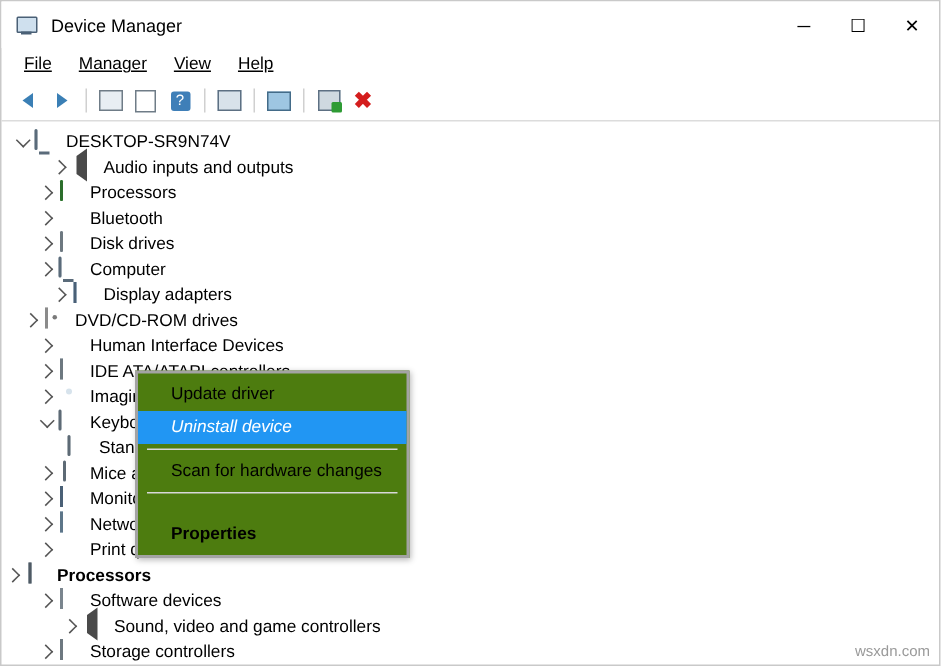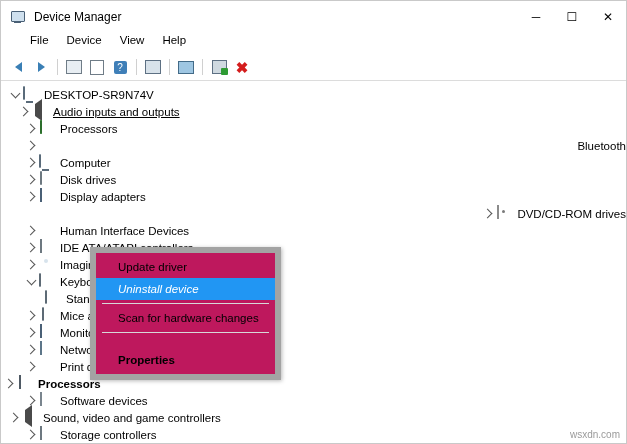--- a/index.html
+++ b/index.html
@@ -66,23 +66,25 @@
     color: #000;
     background: transparent;
     border: none;
     cursor: default;
   }
 
   
   .menubar {
     height: 22px;
     display: flex;
-    padding-left: 20px;
+    align-items: center;
+    padding-left: 6px;
     flex: 0 0 auto;
     font-size: 11.5px;
+    text-decoration: underline;
   }
   .menu-item {
     padding: 2px 9px;
     cursor: default;
   }
 
   
   .toolbar {
     height: 26px;
     display: flex;
@@ -285,22 +287,22 @@
     border: 1px solid #6d7880;
     margin: 2px 0 0 1px;
   }
 
   
   .ctxmenu {
     position: absolute;
     left: 89px;
     top: 246px;
     width: 179px;
-    background: #be185d;
-    border: 6px solid #a3a3a3;
+    background: #4d7c0f;
+    border: 2px solid #a3a3a3;
     box-shadow: 1px 1px 4px rgba(0,0,0,0.28);
     padding: 3px 0;
     z-index: 50;
   }
   .ctxitem {
     height: 22px;
     line-height: 22px;
     padding-left: 22px;
     font-size: 11.5px;
     color: #000;
@@ -347,21 +349,21 @@
     <div class="title-text">Device Manager</div>
     <div class="win-buttons">
       <button class="win-btn">─</button>
       <button class="win-btn">☐</button>
       <button class="win-btn close">✕</button>
     </div>
   </div>
 
   <div class="menubar">
     <div class="menu-item">File</div>
-    <div class="menu-item">Device</div>
+    <div class="menu-item">Manager</div>
     <div class="menu-item">View</div>
     <div class="menu-item">Help</div>
   </div>
 
   <div class="toolbar">
     <div class="tb-btn">
       <span class="arrow left"></span>
     </div>
     <div class="tb-btn">
       <span class="arrow right"></span>
@@ -398,69 +400,69 @@
   <div class="tree-wrap">
 
     <div class="node" style="padding-left:6px;">
       <span class="twisty">
           <span class="chev open"></span>
         </span>
       <span class="node-icon"><span class="ic-pc"></span></span>
       <span class="node-label">DESKTOP-SR9N74V</span>
     </div>
 
-    <div class="node" style="padding-left:15px;text-decoration:underline;">
+    <div class="node" style="padding-left:31px;">
       <span class="twisty">
           <span class="chev closed"></span>
         </span>
       <span class="node-icon"><span class="ic-speaker"></span></span>
       <span class="node-label">Audio inputs and outputs</span>
     </div>
 
     <div class="node" style="padding-left:22px;">
       <span class="twisty">
           <span class="chev closed"></span>
         </span>
       <span class="node-icon"><span class="ic-batt"></span></span>
       <span class="node-label">Processors</span>
     </div>
 
-    <div class="node" style="padding-left:22px;justify-content:space-between;">
+    <div class="node" style="padding-left:22px;">
       <span class="twisty">
           <span class="chev closed"></span>
         </span>
       <span class="node-icon"><span class="ic-bt"></span></span>
       <span class="node-label">Bluetooth</span>
     </div>
 
     <div class="node" style="padding-left:22px;">
       <span class="twisty">
           <span class="chev closed"></span>
         </span>
+      <span class="node-icon"><span class="ic-disk"></span></span>
+      <span class="node-label">Disk drives</span>
+    </div>
+
+    <div class="node" style="padding-left:22px;">
+      <span class="twisty">
+          <span class="chev closed"></span>
+        </span>
       <span class="node-icon"><span class="ic-pc"></span></span>
       <span class="node-label">Computer</span>
     </div>
 
-    <div class="node" style="padding-left:22px;">
-      <span class="twisty">
-          <span class="chev closed"></span>
-        </span>
-      <span class="node-icon"><span class="ic-disk"></span></span>
-      <span class="node-label">Disk drives</span>
-    </div>
-
-    <div class="node" style="padding-left:22px;">
+    <div class="node" style="padding-left:7px;margin-left:24px;">
       <span class="twisty">
           <span class="chev closed"></span>
         </span>
       <span class="node-icon"><span class="ic-monitor"></span></span>
       <span class="node-label">Display adapters</span>
     </div>
 
-    <div class="node" style="padding-left:28px;justify-content:flex-end;">
+    <div class="node" style="padding-left:12px;">
       <span class="twisty">
           <span class="chev closed"></span>
         </span>
       <span class="node-icon"><span class="ic-dvd"></span></span>
       <span class="node-label">DVD/CD-ROM drives</span>
     </div>
 
     <div class="node" style="padding-left:22px;">
       <span class="twisty">
           <span class="chev closed"></span>
@@ -539,21 +541,21 @@
     </div>
 
     <div class="node" style="padding-left:22px;">
       <span class="twisty">
           <span class="chev closed"></span>
         </span>
       <span class="node-icon"><span class="ic-sw"></span></span>
       <span class="node-label">Software devices</span>
     </div>
 
-    <div class="node" style="padding-left:5px;">
+    <div class="node" style="padding-left:38px;">
       <span class="twisty">
           <span class="chev closed"></span>
         </span>
       <span class="node-icon"><span class="ic-speaker"></span></span>
       <span class="node-label">Sound, video and game controllers</span>
     </div>
 
     <div class="node" style="padding-left:22px;">
       <span class="twisty">
           <span class="chev closed"></span>

